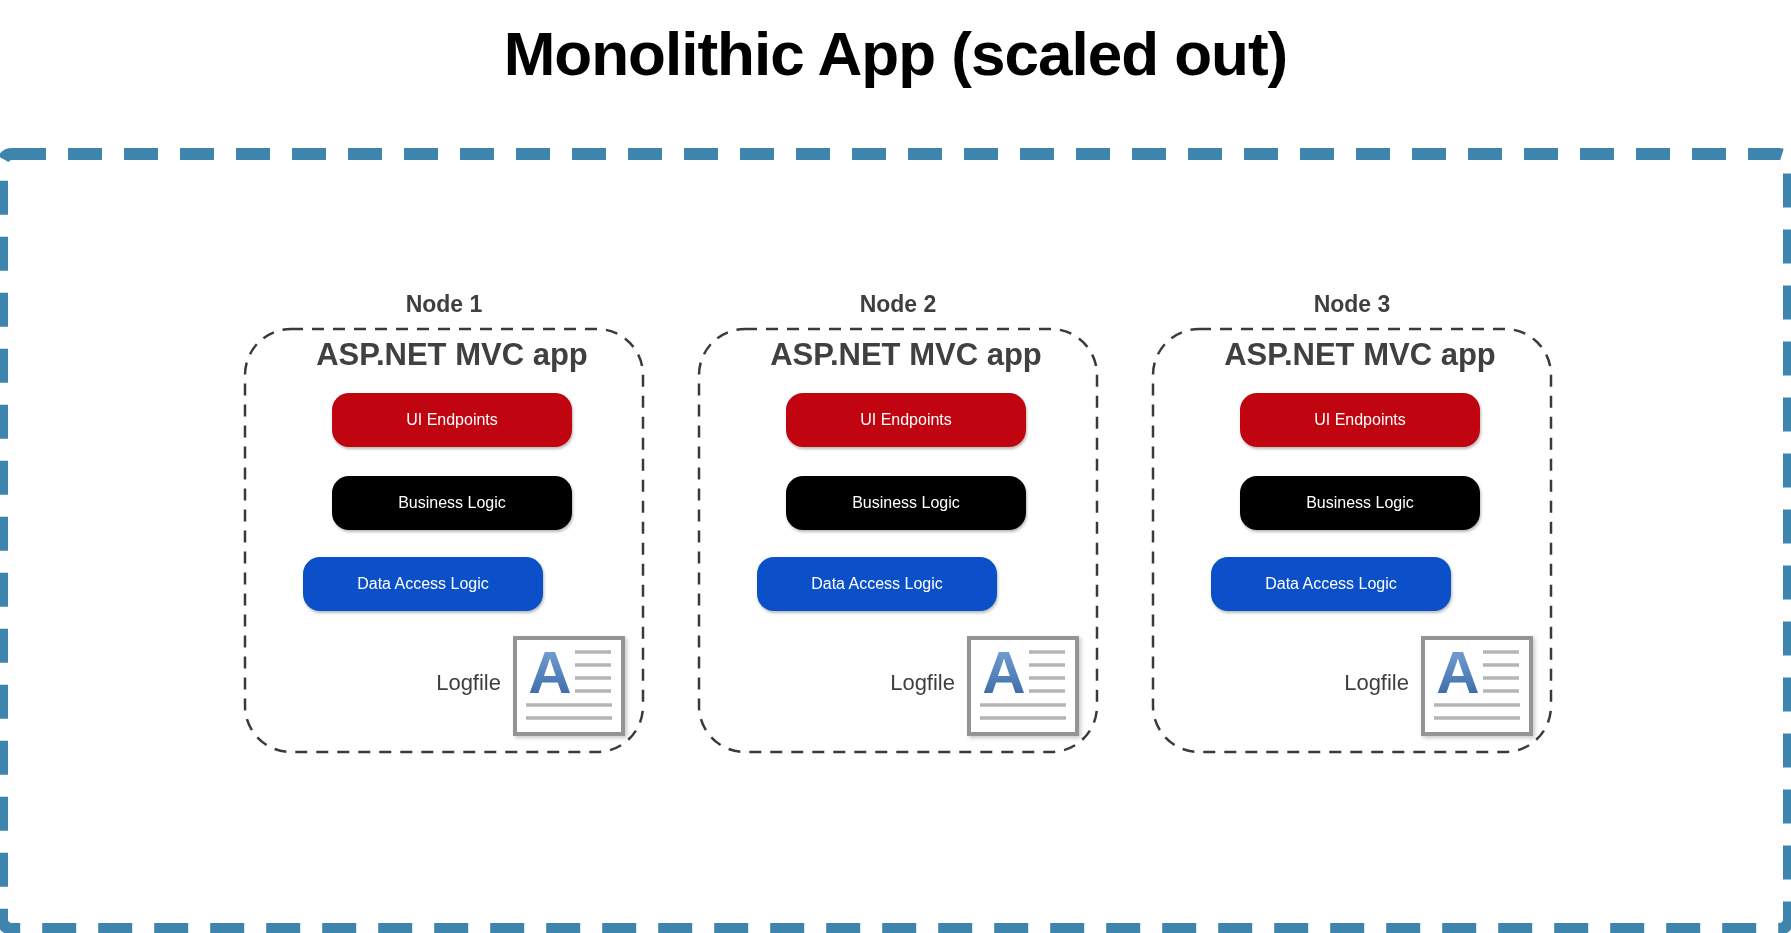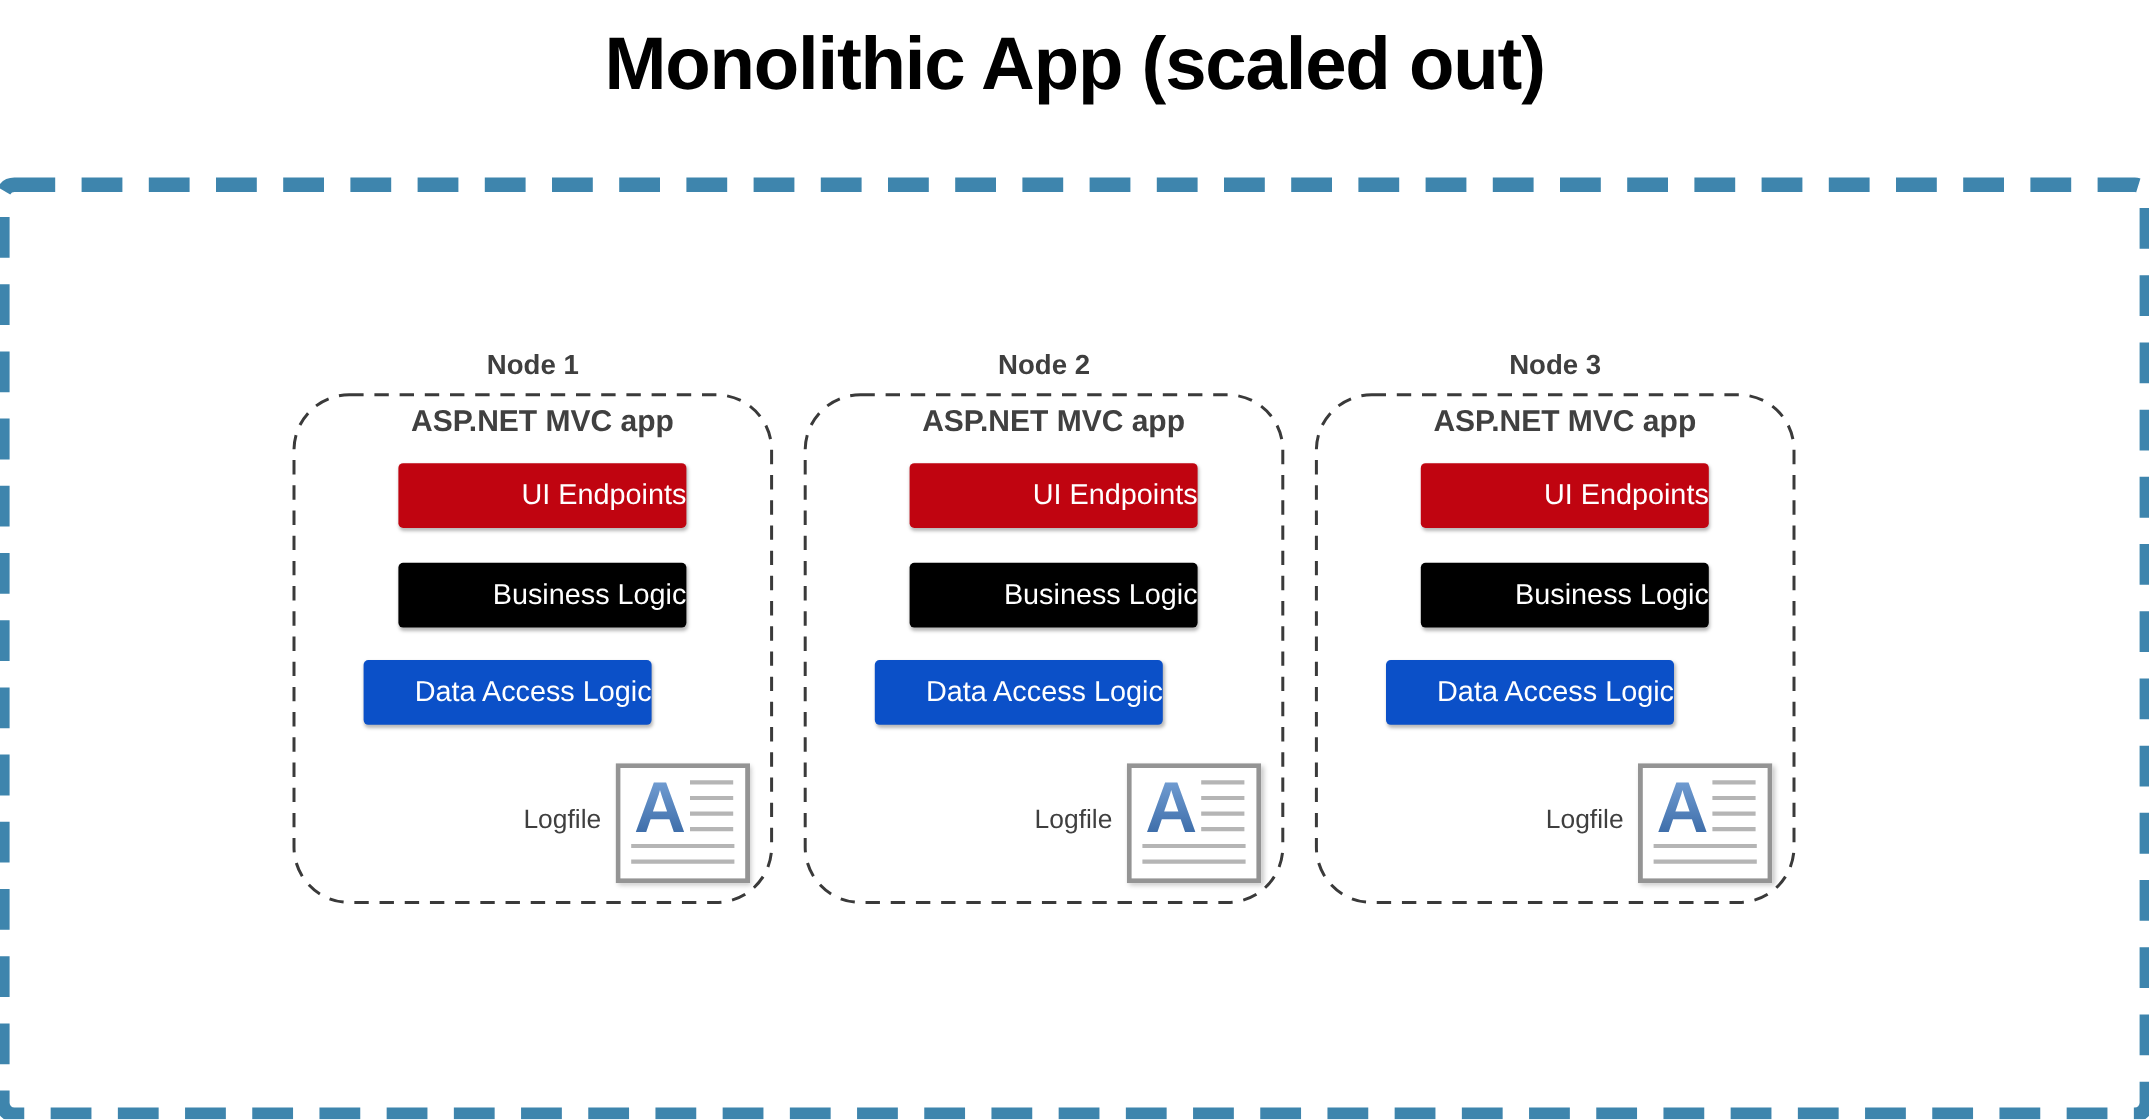--- a/index.html
+++ b/index.html
@@ -30,21 +30,21 @@
   .boundary {
     position: absolute;
     left: 0;
     top: 0;
   }
   .nodes-row {
     position: absolute;
     left: 243px;
     top: 289px;
     display: flex;
-    gap: 24px;
+    gap: 52px;
   }
   .node { width: 402px; }
   .node-label {
     text-align: center;
     font-size: 23px;
     font-weight: bold;
     color: #3F3F3F;
     line-height: 30px;
     margin-bottom: 8px;
   }
@@ -57,34 +57,34 @@
   }
   .node-border {
     position: absolute;
     left: 0;
     top: 0;
     pointer-events: none;
   }
   .app-title {
     padding-top: 10px;
     text-align: center;
-    font-size: 25px;
+    font-size: 31px;
     font-weight: bold;
     color: #404040;
     white-space: nowrap;
   }
   .pill {
     width: 240px;
     height: 54px;
     margin: 0 auto;
-    border-radius: 4px;
+    border-radius: 17px;
     color: #ffffff;
-    font-size: 24px;
+    font-size: 16px;
     line-height: 54px;
-    text-align: right;
+    text-align: center;
     white-space: nowrap;
     box-shadow: 1px 2px 3px rgba(0,0,0,0.28);
   }
   .pill-first  { margin-top: 20px; }
   .pill-second { margin-top: 29px; }
   .pill-third  { margin-top: 27px; }
   .pill-red   { background: #C00410; }
   .pill-green { background: #000000; }
   .pill-blue  { background: #0B50C8; margin-left: 44px; }
   .logfile {

